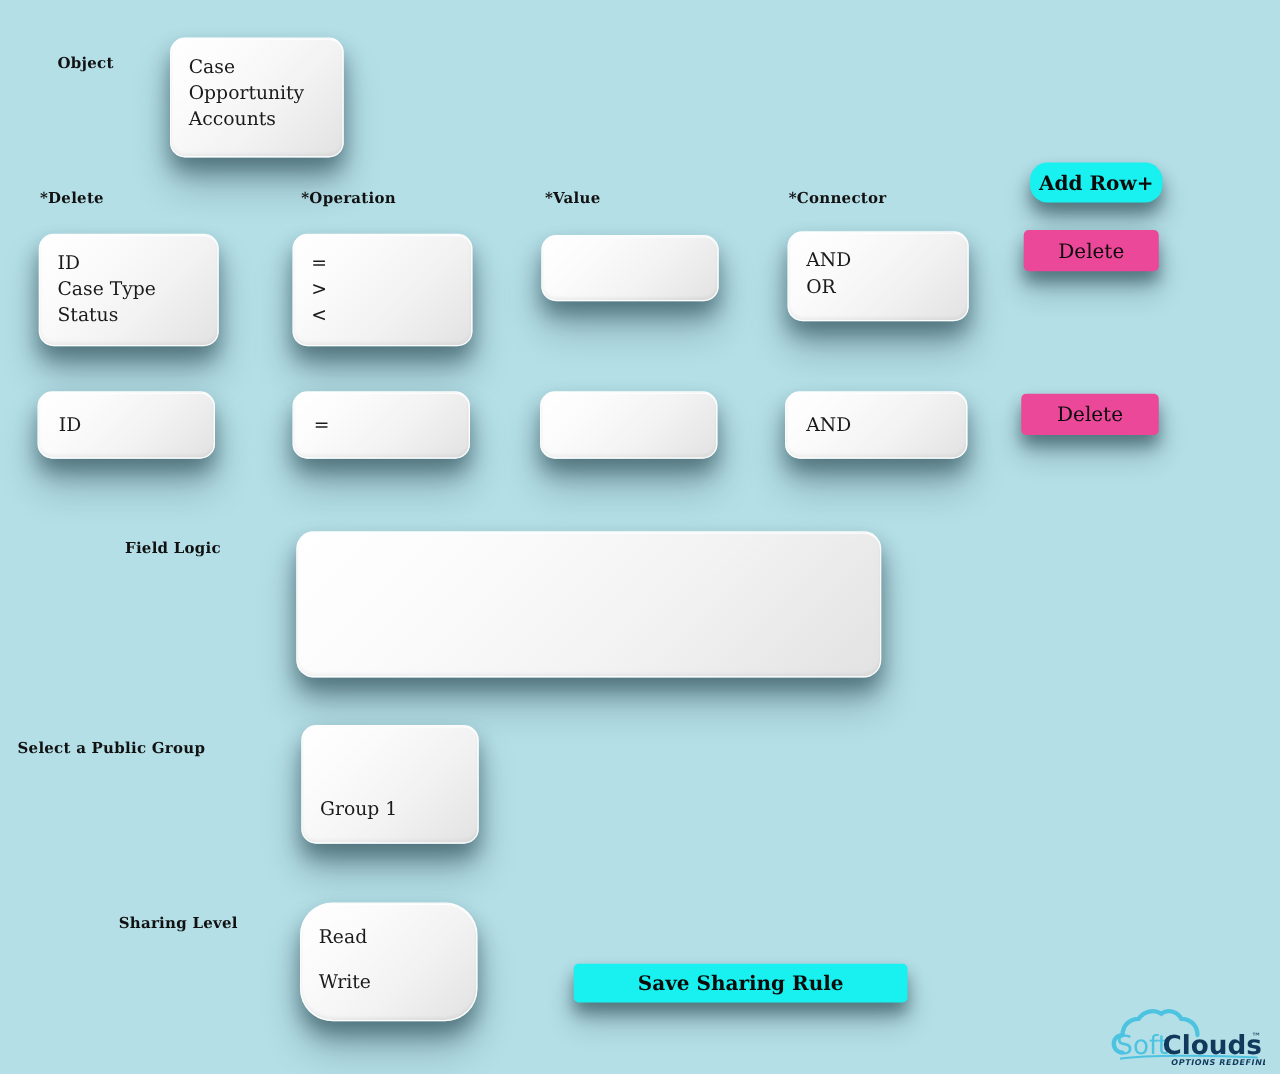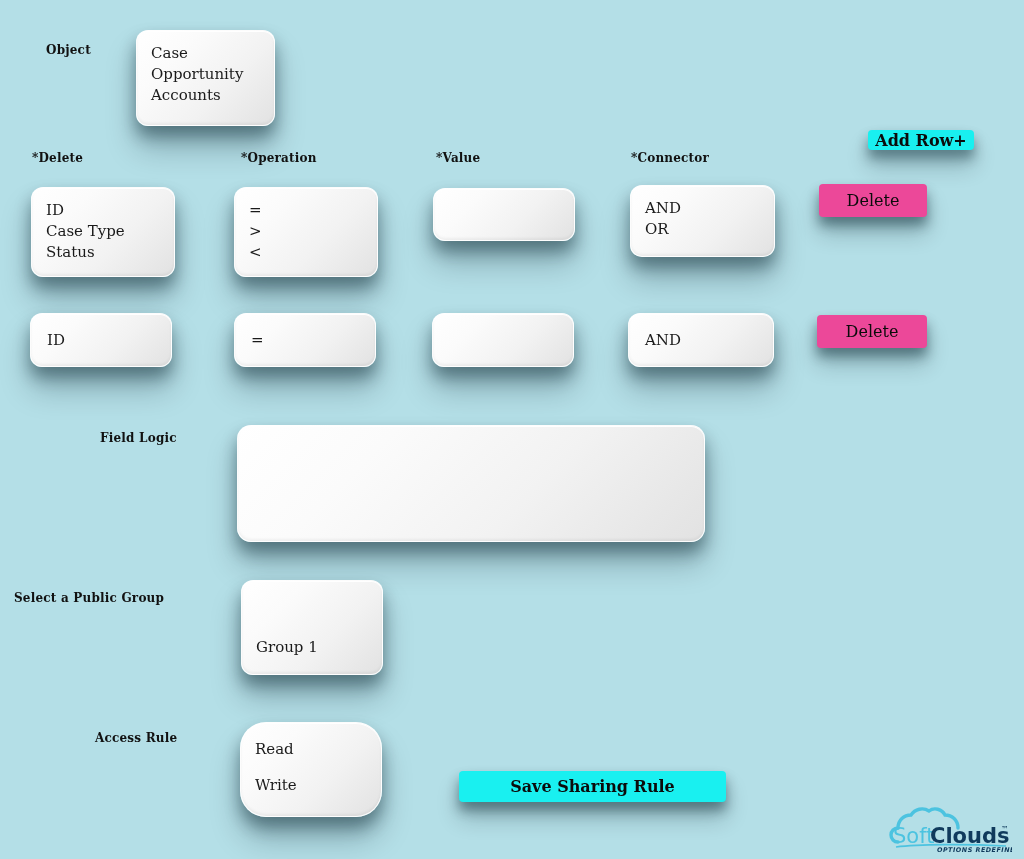--- a/index.html
+++ b/index.html
@@ -113,21 +113,21 @@
   <div class="abs label" style="left:46px; top:44px;">Object</div>
 
   <div class="abs box" style="left:136px; top:30px; width:139px; height:96px;">
     <div class="box-list">
       <div class="box-opt">Case</div>
       <div class="box-opt">Opportunity</div>
       <div class="box-opt">Accounts</div>
     </div>
   </div>
 
-  <div class="abs btn btn-cyan btn-bold" style="left:868px; top:130px; width:106px; height:20px;">Add Row+</div>
+  <div class="abs btn btn-cyan btn-bold" style="left:824px; top:130px; width:106px; height:32px;border-radius:14px;">Add Row+</div>
 
   <div class="abs label" style="left:32px; top:152px;">*Delete</div>
 
   <div class="abs label" style="left:241px; top:152px;">*Operation</div>
 
   <div class="abs label" style="left:436px; top:152px;">*Value</div>
 
   <div class="abs label" style="left:631px; top:152px;">*Connector</div>
 
   <div class="abs box" style="left:31px; top:187px; width:144px; height:90px;">
@@ -198,21 +198,21 @@
 
   <div class="abs label" style="left:14px; top:592px;">Select a Public Group</div>
 
   <div class="abs box" style="left:241px; top:580px; width:142px; height:95px;">
     <div class="box-list" style="padding-top:8px;margin-top:40px;">
       <div class="box-opt sp">Group 1</div>
       <div class="box-opt sp">Group 2</div>
     </div>
   </div>
 
-  <div class="abs label" style="left:95px; top:732px;">Access Rule</div>
+  <div class="abs label" style="left:95px; top:732px;">Sharing Level</div>
 
   <div class="abs box" style="left:240px; top:722px; width:142px; height:95px;border-radius:26px;">
     <div class="box-list" style="padding-top:8px;">
       <div class="box-opt sp">Read</div>
       <div class="box-opt sp">Write</div>
     </div>
   </div>
 
   <div class="abs btn btn-cyan btn-bold" style="left:459px; top:771px; width:267px; height:31px;">Save Sharing Rule</div>
 

